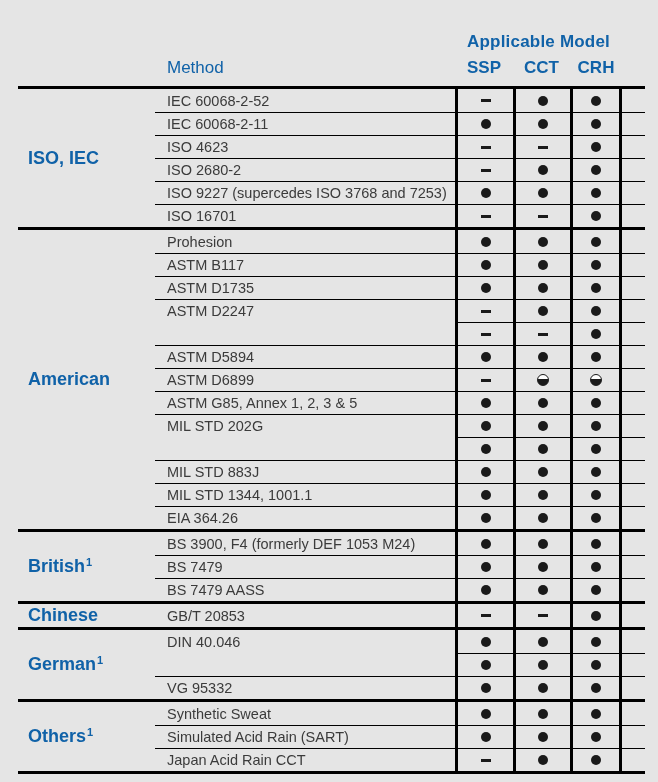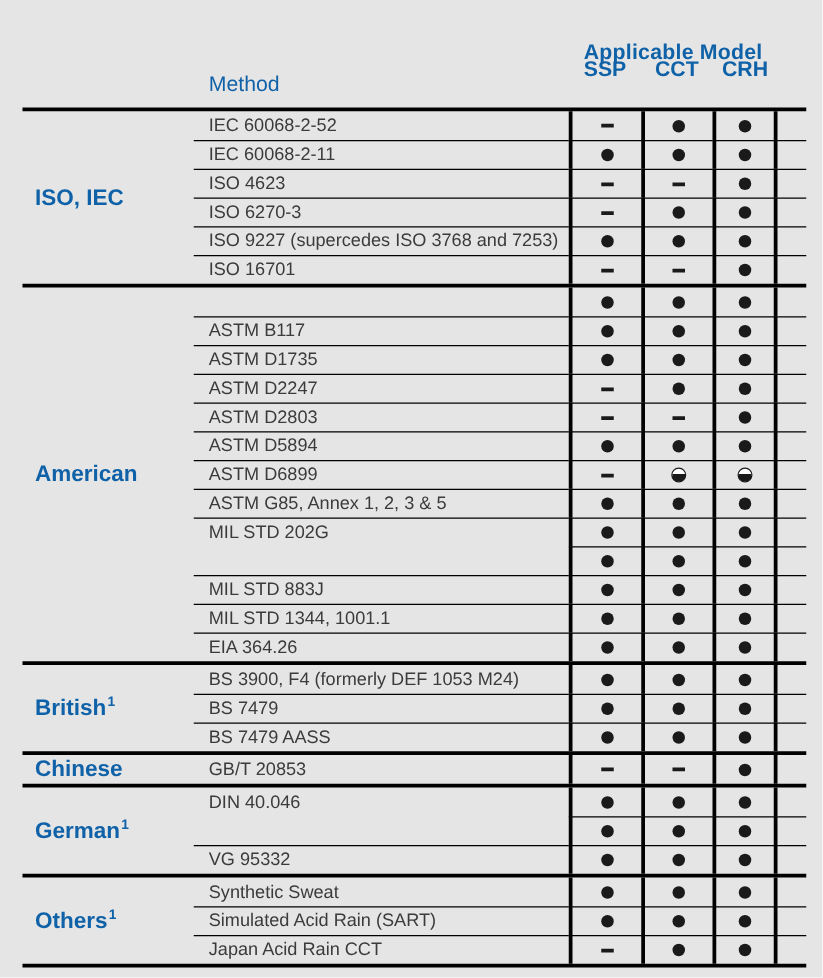--- a/index.html
+++ b/index.html
@@ -39,21 +39,21 @@
     align-self: end;
     padding: 0 0 8px 12px;
     color: #1062a8;
     font-weight: normal;
     font-size: 17px;
   }
   .hdr-col {
     grid-row: 2;
     align-self: end;
     text-align: center;
-    padding-bottom: 20px;
+    padding-bottom: 8px;
     color: #1062a8;
     font-weight: bold;
     font-size: 17px;
   }
   .hdr-col.c0 { grid-column: 3; }
   .hdr-col.c1 { grid-column: 4; }
   .hdr-col.c2 { grid-column: 5; }
 
   .table-group {
     border-top: 3px solid #000;
@@ -153,21 +153,21 @@
           <div class="cell cell-ssp sep">
             <span class="sym sym-dash"></span>
           </div>
           <div class="cell cell-cct sep">
             <span class="sym sym-dash"></span>
           </div>
           <div class="cell cell-crh sep">
             <span class="sym sym-dot"></span>
           </div>
           <div class="cell cell-extra sep"></div>
-          <div class="cell cell-method sep">ISO 6270-3</div>
+          <div class="cell cell-method sep">ISO 2680-2</div>
           <div class="cell cell-ssp sep">
             <span class="sym sym-dash"></span>
           </div>
           <div class="cell cell-cct sep">
             <span class="sym sym-dot"></span>
           </div>
           <div class="cell cell-crh sep">
             <span class="sym sym-dot"></span>
           </div>
           <div class="cell cell-extra sep"></div>
@@ -191,20 +191,21 @@
           </div>
           <div class="cell cell-crh sep">
             <span class="sym sym-dot"></span>
           </div>
           <div class="cell cell-extra sep"></div>
         </div>
         <div class="table-group">
           <div class="group-label" style="grid-row: 1 / span 13; text-align: center;">
             <span>American</span>
           </div>
+          <div class="cell cell-method">Prohesion</div>
           <div class="cell cell-ssp">
             <span class="sym sym-dot"></span>
           </div>
           <div class="cell cell-cct">
             <span class="sym sym-dot"></span>
           </div>
           <div class="cell cell-crh">
             <span class="sym sym-dot"></span>
           </div>
           <div class="cell cell-extra"></div>
@@ -234,21 +235,20 @@
           <div class="cell cell-ssp sep">
             <span class="sym sym-dash"></span>
           </div>
           <div class="cell cell-cct sep">
             <span class="sym sym-dot"></span>
           </div>
           <div class="cell cell-crh sep">
             <span class="sym sym-dot"></span>
           </div>
           <div class="cell cell-extra sep"></div>
-          <div class="cell cell-method sep">ASTM D2803</div>
           <div class="cell cell-ssp sep">
             <span class="sym sym-dash"></span>
           </div>
           <div class="cell cell-cct sep">
             <span class="sym sym-dash"></span>
           </div>
           <div class="cell cell-crh sep">
             <span class="sym sym-dot"></span>
           </div>
           <div class="cell cell-extra sep"></div>

